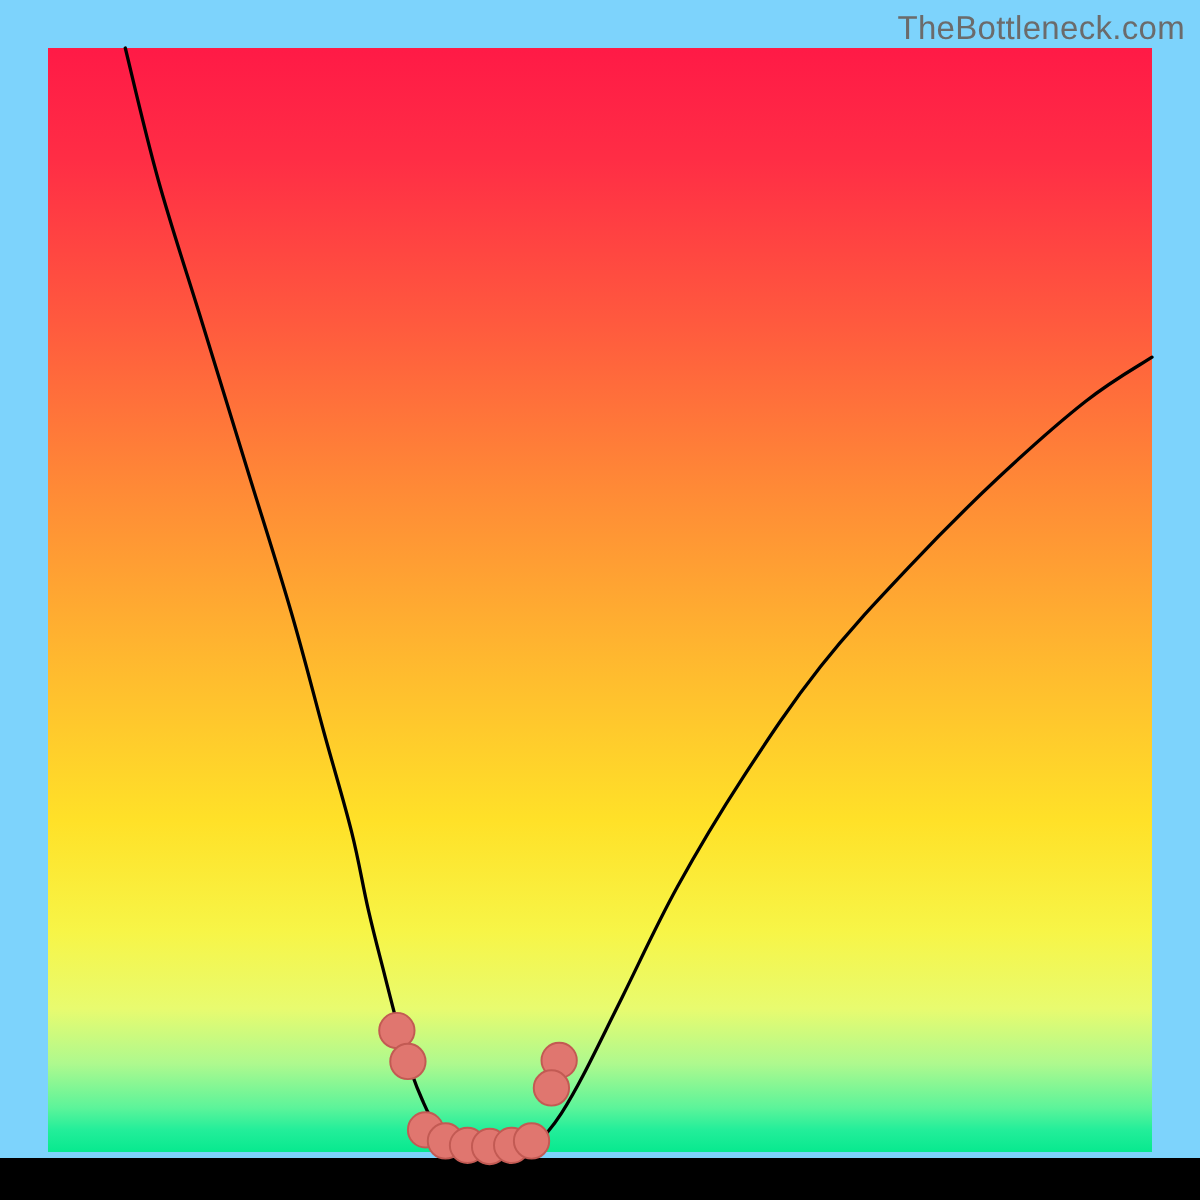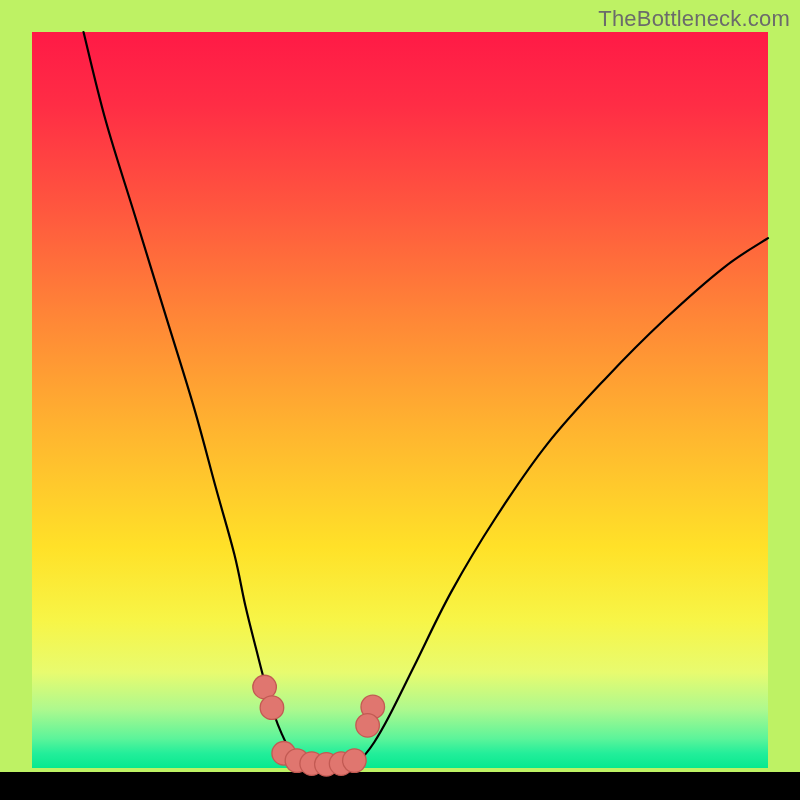--- a/index.html
+++ b/index.html
@@ -10,21 +10,21 @@
     background: #000;
     overflow: hidden;
     font-family: Arial, Helvetica, sans-serif;
   }
   .frame {
     position: absolute;
     left: 0;
     top: 0;
     width: 800px;
     height: 772px;
-    background: #bef264;
+    background: #7dd3fc;
   }
   .plot {
     position: absolute;
     left: 32px;
     top: 32px;
     width: 736px;
     height: 736px;
     
     background: linear-gradient(to bottom,
       #ff1a46 0%,

